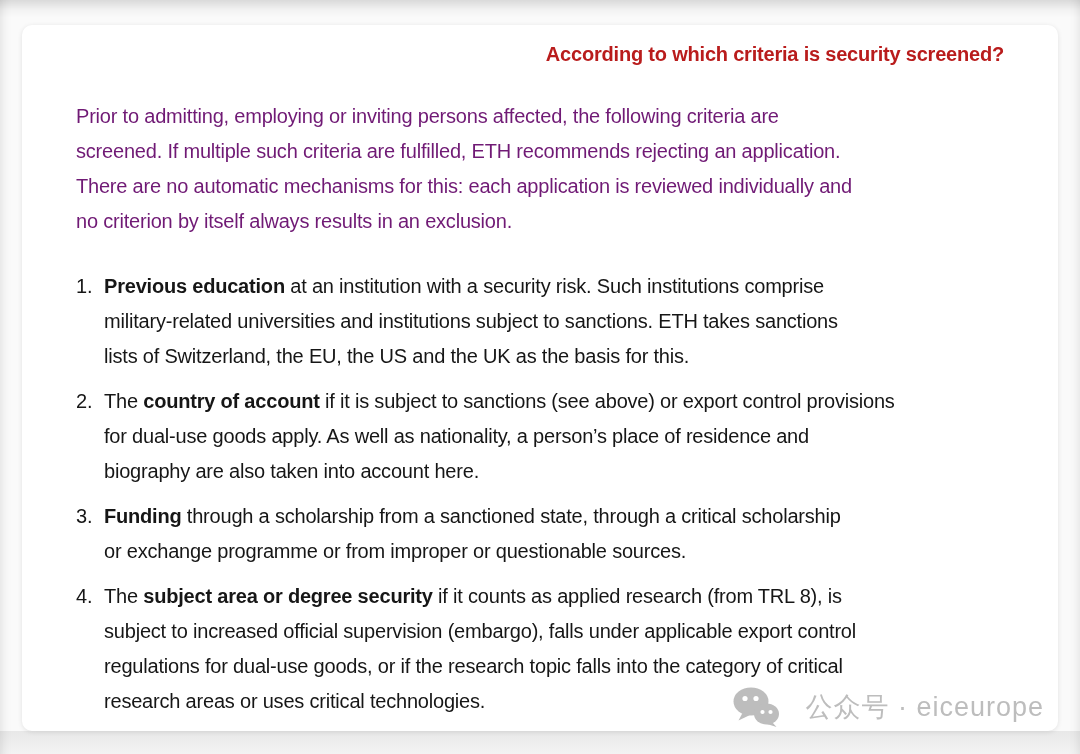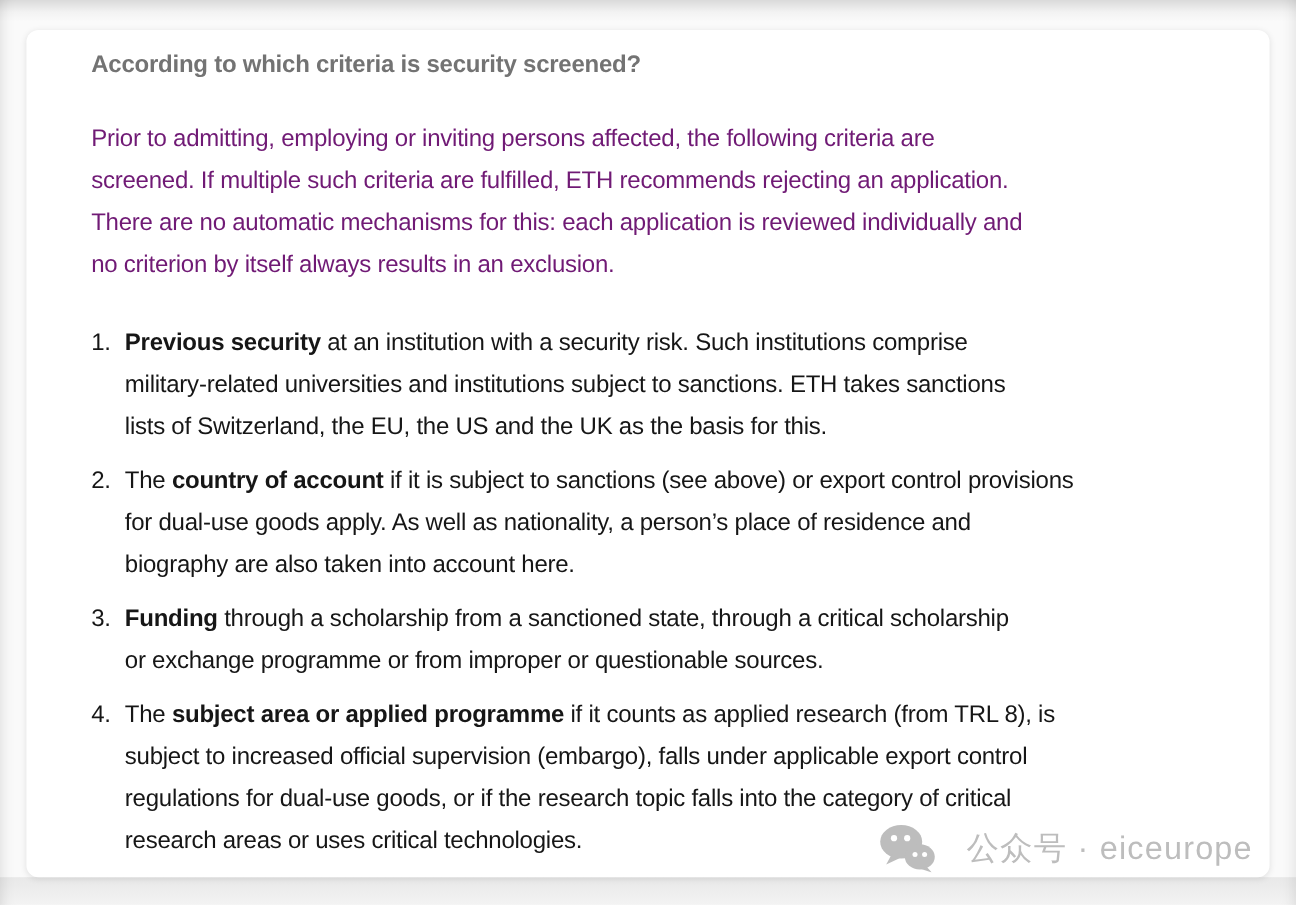--- a/index.html
+++ b/index.html
@@ -45,22 +45,23 @@
     border-radius: 10px;
     box-shadow: 0 1px 5px rgba(0,0,0,0.10);
     padding: 16px 54px 0 54px;
     z-index: 2;
   }
   .card h1 {
     margin: 0;
     font-size: 20px;
     line-height: 26px;
     font-weight: 700;
-    color: #737373;
+    color: #b91c1c;
     letter-spacing: -0.2px;
+    text-align: right;
   }
   .intro {
     margin: 32px 0 0 0;
     font-size: 20px;
     line-height: 35px;
     color: #701a75;
     letter-spacing: -0.2px;
     white-space: pre-line;
   }
   .olist {
@@ -114,41 +115,41 @@
 
   <p class="intro">Prior to admitting, employing or inviting persons affected, the following criteria are
 screened. If multiple such criteria are fulfilled, ETH recommends rejecting an application.
 There are no automatic mechanisms for this: each application is reviewed individually and
 no criterion by itself always results in an exclusion.</p>
 
   <div class="olist">
 
     <div class="oli">
       <span class="num">1.</span>
-      <span class="itext"><span></span><b>Previous security</b><span> at an institution with a security risk. Such institutions comprise
+      <span class="itext"><span></span><b>Previous education</b><span> at an institution with a security risk. Such institutions comprise
 military-related universities and institutions subject to sanctions. ETH takes sanctions
 lists of Switzerland, the EU, the US and the UK as the basis for this.</span></span>
     </div>
 
     <div class="oli">
       <span class="num">2.</span>
       <span class="itext"><span>The </span><b>country of account</b><span> if it is subject to sanctions (see above) or export control provisions
 for dual-use goods apply. As well as nationality, a person’s place of residence and
 biography are also taken into account here.</span></span>
     </div>
 
     <div class="oli">
       <span class="num">3.</span>
       <span class="itext"><span></span><b>Funding</b><span> through a scholarship from a sanctioned state, through a critical scholarship
 or exchange programme or from improper or questionable sources.</span></span>
     </div>
 
     <div class="oli">
       <span class="num">4.</span>
-      <span class="itext"><span>The </span><b>subject area or applied programme</b><span> if it counts as applied research (from TRL 8), is
+      <span class="itext"><span>The </span><b>subject area or degree security</b><span> if it counts as applied research (from TRL 8), is
 subject to increased official supervision (embargo), falls under applicable export control
 regulations for dual-use goods, or if the research topic falls into the category of critical
 research areas or uses critical technologies.</span></span>
     </div>
 
   </div>
 
   <div class="watermark">
     <span>
       <svg width="48" height="40" viewBox="0 0 48 40" xmlns="http://www.w3.org/2000/svg">

